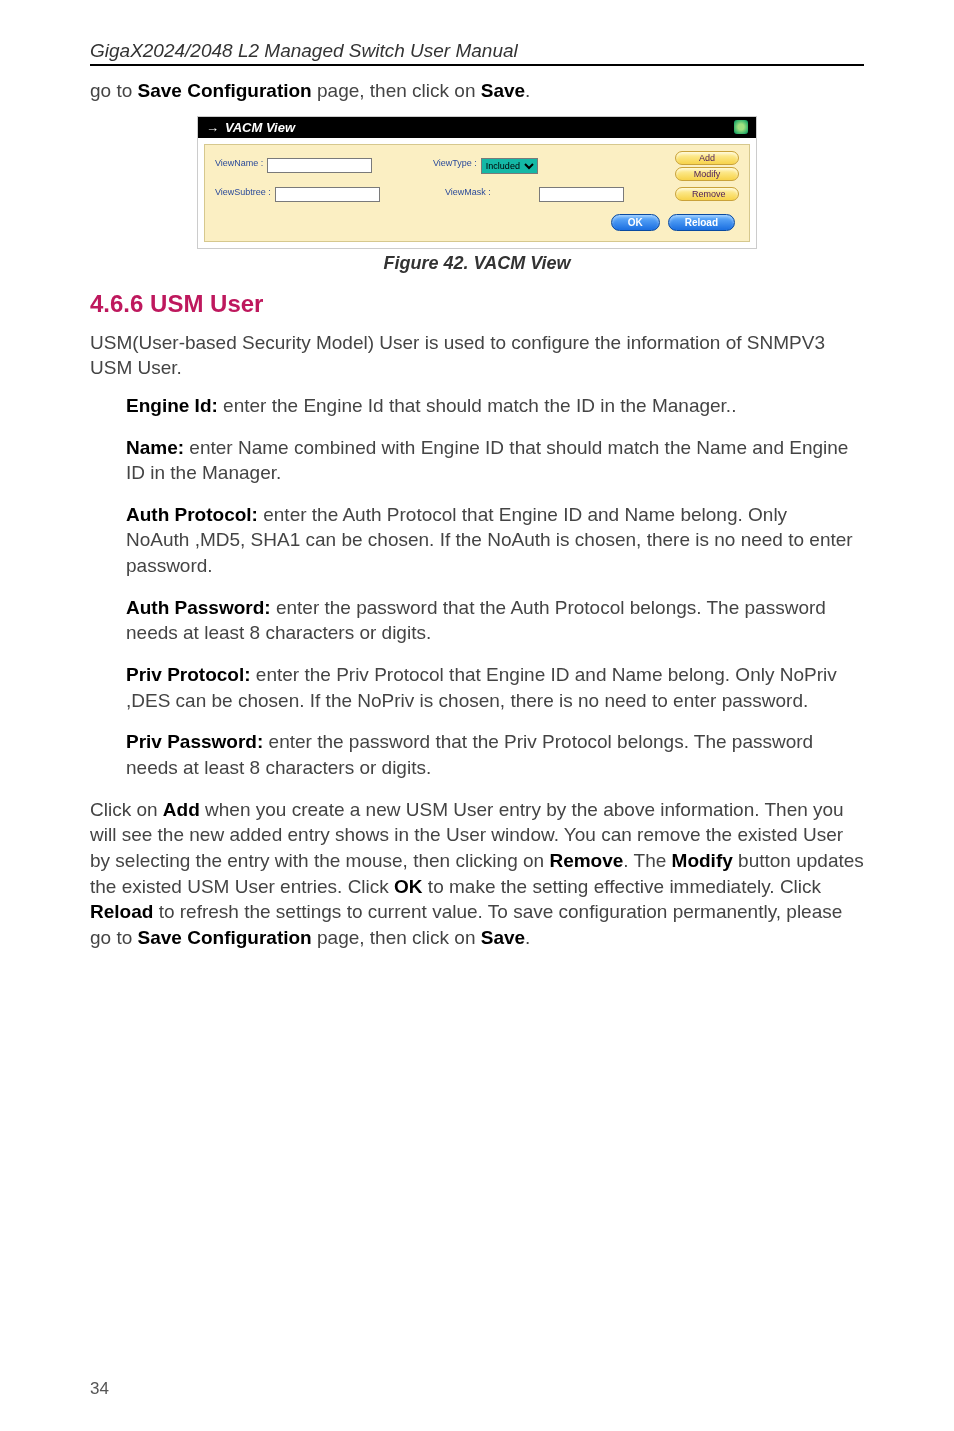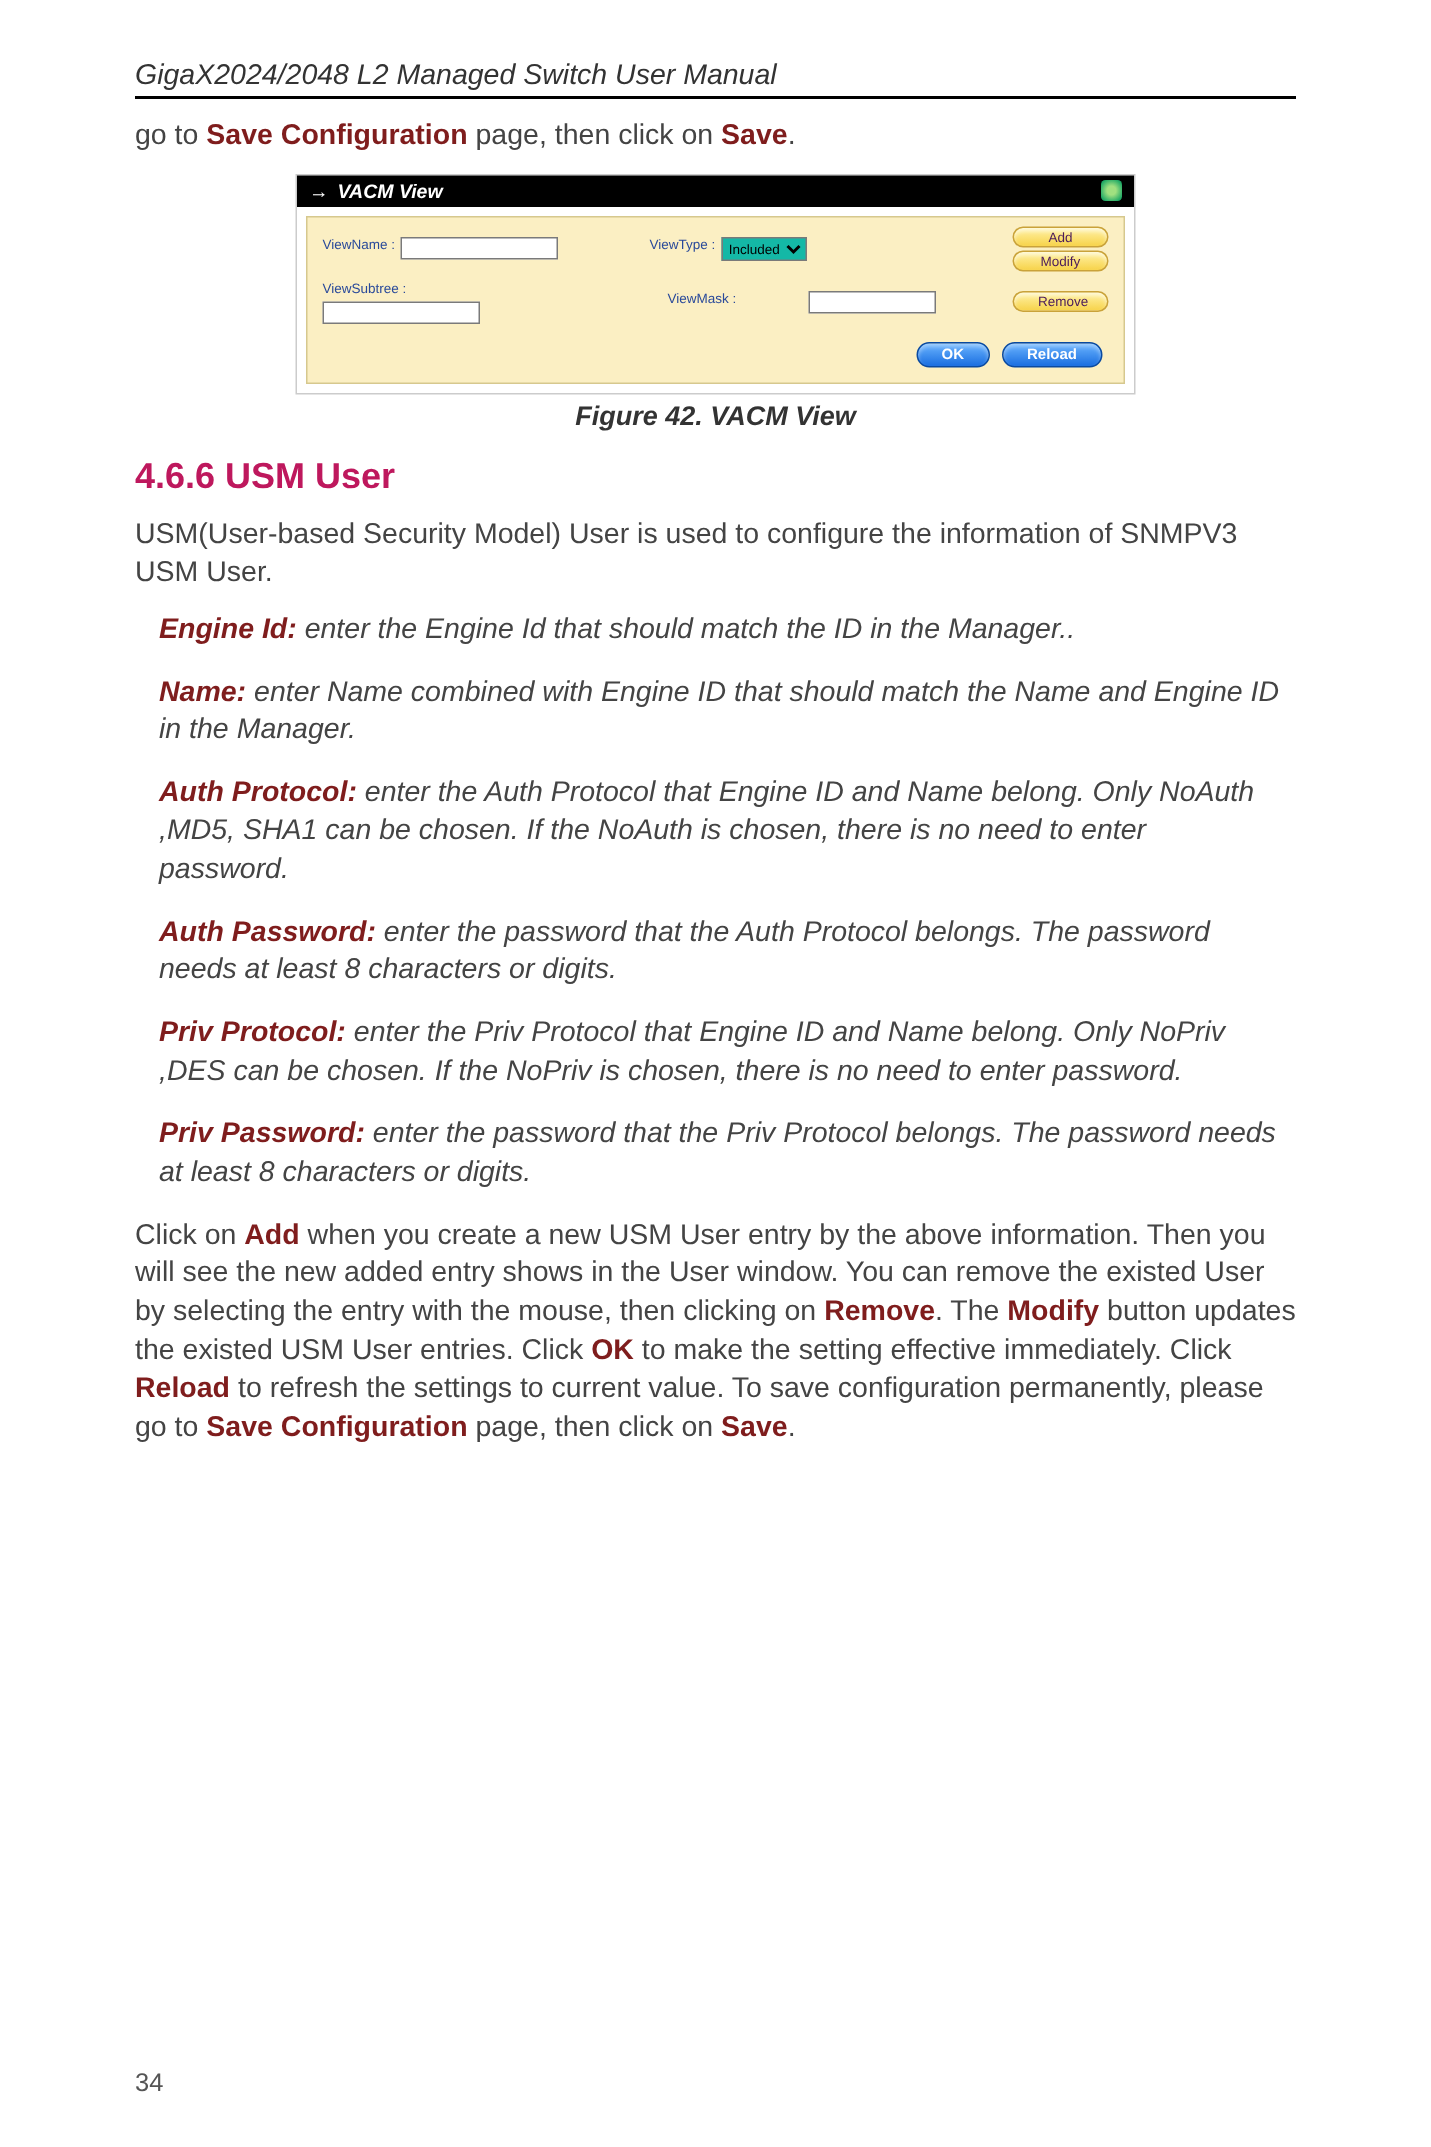--- a/index.html
+++ b/index.html
@@ -24,26 +24,25 @@
     font-size: 19px;
     font-family: Arial, sans-serif;
   }
   .body-text {
     font-size: 19px;
     line-height: 1.35;
     color: #444;
     margin-bottom: 12px;
   }
   .indent-block {
-    margin-left: 16px;
+    margin-left: 36px;
     margin-right: 10px;
     margin-bottom: 16px;
-    font-style: italic;
-  }
-  .bold { font-weight: bold; color: #7f1d1d; }
+  }
+  .bold { font-weight: bold; color: #000000; }
   .section-heading {
     font-size: 24px;
     font-weight: bold;
     color: #be185d;
     margin: 14px 0 12px 0;
   }
   .figure-container {
     width: 560px;
     margin: 0 auto 4px auto;
     border: 1px solid #ccc;
@@ -180,21 +179,21 @@
         <select class="sel">
           <option>Included</option>
         </select>
       </div>
       <div class="btn-col">
         <div class="pill-btn">Add</div>
         <div class="pill-btn">Modify</div>
       </div>
     </div>
     <div class="form-row" style="padding-top:0;">
-      <div class="group" style="width:170px;flex-direction:column;">
+      <div class="group" style="width:170px;">
         <span>ViewSubtree :</span>
         <input class="txt" style="">
       </div>
       <div class="group" style="margin-left:60px;gap:48px;">
         <span>ViewMask :</span>
         <input class="txt" style="width: 85px;">
       </div>
       <div class="btn-col">
         <div class="pill-btn">Remove</div>
       </div>

